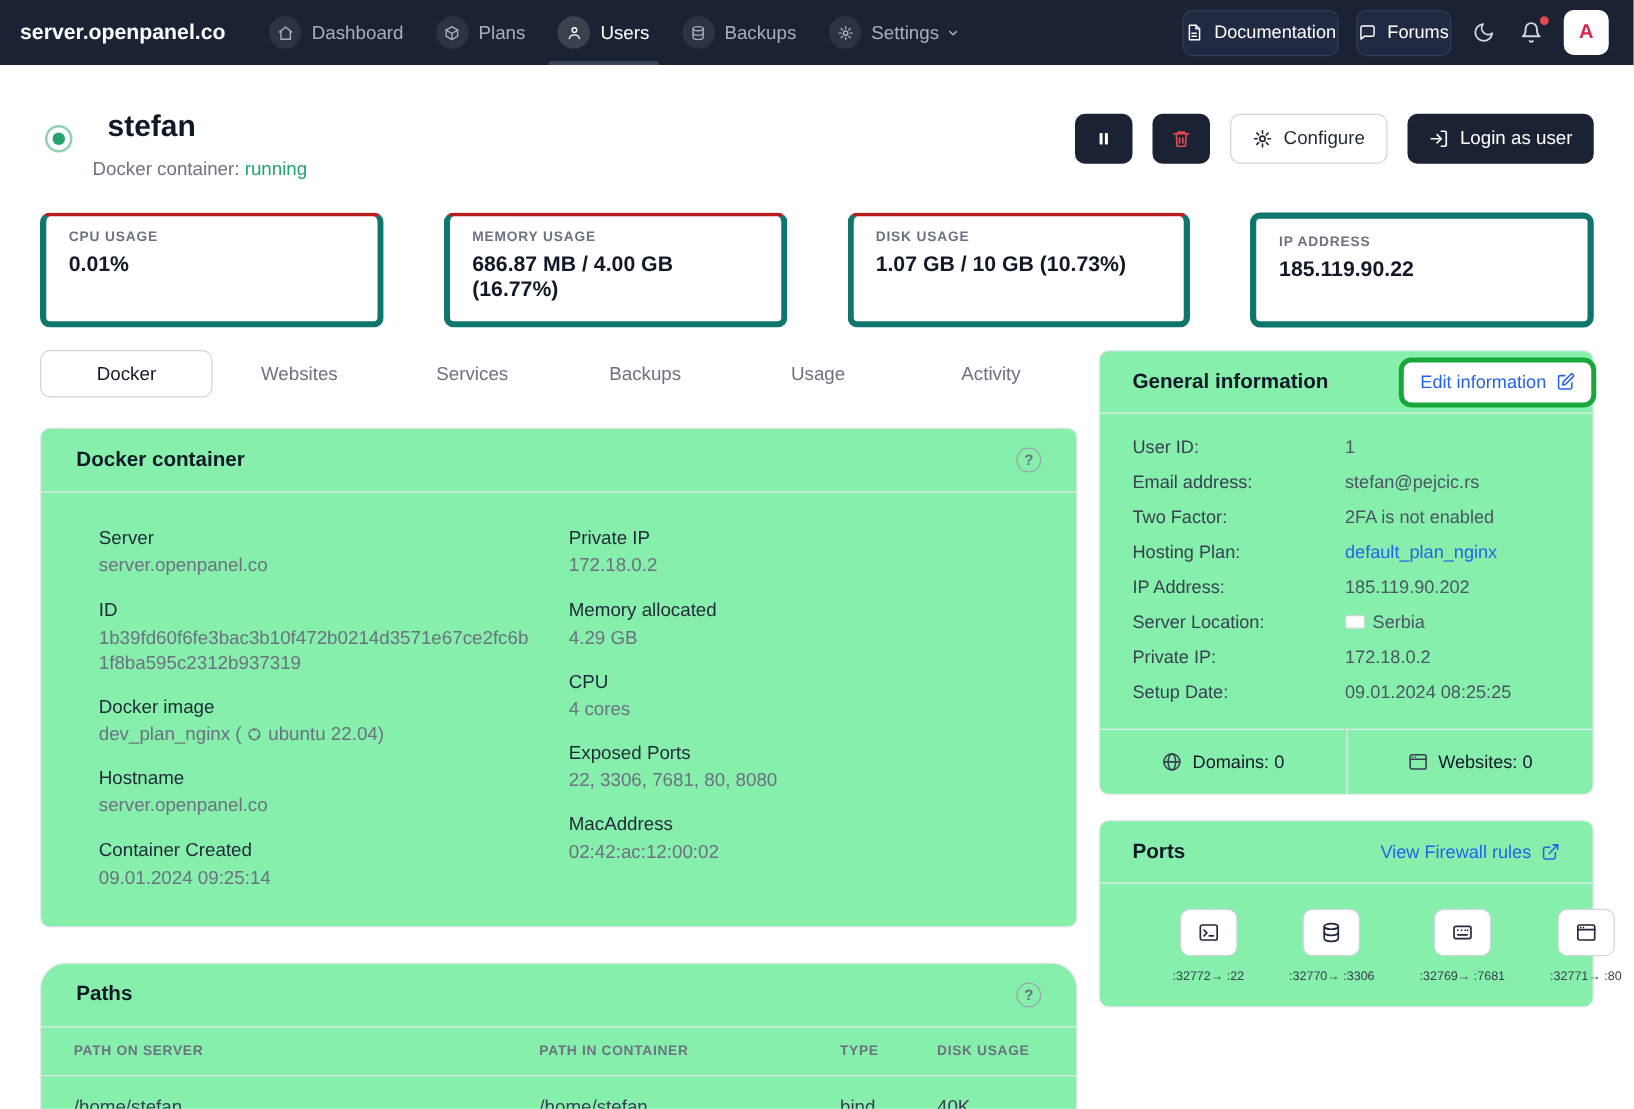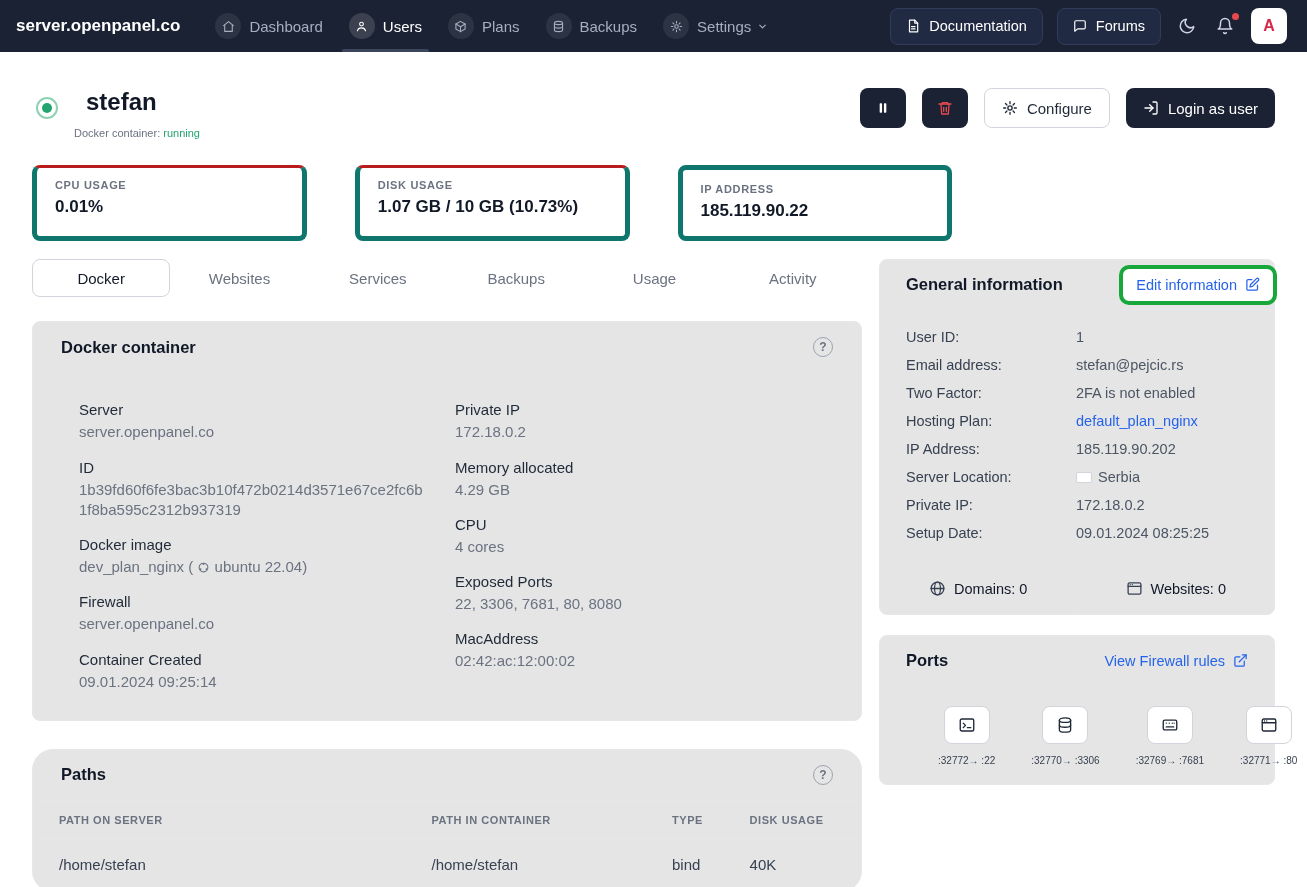--- a/index.html
+++ b/index.html
@@ -30,41 +30,41 @@
   .nav-circle {
     width:26px; height:26px; border-radius:50%; background:rgba(255,255,255,.08);
     display:flex; align-items:center; justify-content:center; color:inherit; flex:0 0 auto;
   }
   .nav-item.active .nav-circle { background:rgba(255,255,255,.14); }
   .chev { display:flex; color:inherit; margin-left:-2px; }
 
   .nav-right { margin-left:auto; display:flex; align-items:center; gap:14px; }
   .ghost-btn {
     display:flex; align-items:center; gap:9px; background:#202a42; color:#fff;
-    border:1px solid #303c5a; border-radius:8px; height:37px; padding:0 15px;
+    border:1px solid #303c5a; border-radius:8px; height:37px; padding:0 1px;
     font-size:14.5px; cursor:pointer; font-family:inherit;
   }
   .icon-btn { background:none; border:none; color:#cfd5e2; cursor:pointer; position:relative; padding:3px; display:flex; }
   .bell-dot { position:absolute; top:-1px; right:-2px; width:7px; height:7px; border-radius:50%; background:#e5484d; }
   .avatar {
     width:36px; height:36px; border-radius:8px; background:#fff; color:#d6264a;
     font-weight:700; font-size:16px; border:none; cursor:pointer; font-family:inherit;
   }
 
   
   .page { padding:0 32px; }
   .page-header { display:flex; align-items:center; justify-content:space-between; margin-top:25px; }
   .ph-left { display:flex; align-items:center; gap:16px; }
   .status-ring {
     width:22px; height:22px; border-radius:50%; border:2px solid #8fd1b0;
     display:flex; align-items:center; justify-content:center; flex:0 0 auto; margin-left:4px;
   }
   .status-core { width:10px; height:10px; border-radius:50%; background:#23a46f; }
   .title { font-size:24px; font-weight:700; margin:12px; color:#111827; line-height:1.1; }
-  .subtitle { font-size:11px; color:#6b7280; margin-top:4px; }
+  .subtitle { font-size:15px; color:#6b7280; margin-top:4px; }
   .running { color:#23a46f; }
   .ph-actions { display:flex; gap:16px; align-items:center; }
   .dark-sq {
     width:46px; height:40px; border-radius:8px; background:#1b2233; border:none;
     display:flex; align-items:center; justify-content:center; cursor:pointer; color:#fff;
   }
   .dark-sq.danger { color:#e5484d; }
   .light-btn {
     height:40px; border-radius:8px; background:#fff; border:1px solid #d1d5db;
     display:flex; align-items:center; gap:9px; padding:0 17px; font-size:15px;
@@ -88,21 +88,21 @@
   .col-left { width:830px; flex:0 0 auto; }
   .col-right { flex:1; min-width:0; }
 
   .tabs { display:flex; height:38px; margin-bottom:24px; }
   .tab {
     flex:1; display:flex; align-items:center; justify-content:center; font-size:15px;
     color:#6b7280; cursor:pointer; border:1px solid transparent; border-radius:8px;
   }
   .tab.active { color:#111827; border-color:#d1d5db; background:#fff; font-weight:500; }
 
-  .card { border:1px solid #e5e7eb; border-radius:8px; background:#e5e5e5; }
+  .card { border:1px solid #e5e7eb; border-radius:8px; background:#86efac; }
   .card-head {
     display:flex; align-items:center; justify-content:space-between;
     padding:15px 28px; border-bottom:1px solid #e5e7eb;
   }
   .card-title { font-size:16.5px; font-weight:600; color:#111827; }
   .help {
     width:20px; height:20px; border-radius:50%; border:1.5px solid #9ca3af; color:#6b7280;
     font-size:12px; display:flex; align-items:center; justify-content:center;
     cursor:pointer; font-weight:700;
   }
@@ -169,37 +169,37 @@
   <nav class="nav">
     <a class="nav-item">
       <span class="nav-circle">
         <svg width="13" height="13" viewBox="0 0 24 24" fill="none" stroke="currentColor" stroke-width="2" stroke-linecap="round" stroke-linejoin="round">
             <path d="M3 10.5L12 3l9 7.5"></path>
             <path d="M5 9.5V21h14V9.5"></path>
           </svg>
       </span>
       <span>Dashboard</span>
     </a>
+    <a class="nav-item">
+      <span class="nav-circle">
+        <svg width="13" height="13" viewBox="0 0 24 24" fill="none" stroke="currentColor" stroke-width="2" stroke-linecap="round" stroke-linejoin="round">
+            <path d="M12 2.5l8.5 5v9l-8.5 5-8.5-5v-9z"></path>
+            <path d="M12 12.5l8.5-5M12 12.5L3.5 7.5M12 12.5v9"></path>
+          </svg>
+      </span>
+      <span>Plans</span>
+    </a>
     <a class="nav-item active">
       <span class="nav-circle">
         <svg width="13" height="13" viewBox="0 0 24 24" fill="none" stroke="currentColor" stroke-width="2" stroke-linecap="round" stroke-linejoin="round">
             <circle cx="12" cy="7.5" r="3.5"></circle>
             <path d="M4.5 20c.8-3.5 4-5.5 7.5-5.5s6.7 2 7.5 5.5"></path>
           </svg>
       </span>
       <span>Users</span>
-    </a>
-    <a class="nav-item">
-      <span class="nav-circle">
-        <svg width="13" height="13" viewBox="0 0 24 24" fill="none" stroke="currentColor" stroke-width="2" stroke-linecap="round" stroke-linejoin="round">
-            <path d="M12 2.5l8.5 5v9l-8.5 5-8.5-5v-9z"></path>
-            <path d="M12 12.5l8.5-5M12 12.5L3.5 7.5M12 12.5v9"></path>
-          </svg>
-      </span>
-      <span>Plans</span>
     </a>
     <a class="nav-item">
       <span class="nav-circle">
         <svg width="13" height="13" viewBox="0 0 24 24" fill="none" stroke="currentColor" stroke-width="2" stroke-linecap="round" stroke-linejoin="round">
             <ellipse cx="12" cy="5.5" rx="7.5" ry="3"></ellipse>
             <path d="M4.5 5.5v13c0 1.7 3.4 3 7.5 3s7.5-1.3 7.5-3v-13"></path>
             <path d="M4.5 12c0 1.7 3.4 3 7.5 3s7.5-1.3 7.5-3"></path>
           </svg>
       </span>
       <span>Backups</span>
@@ -310,20 +310,24 @@
       </button>
     </div>
   </div>
 
   <div class="stats">
     <div class="stat-card accent">
       <div class="stat-label">CPU USAGE</div>
       <div class="stat-value">0.01%</div>
     </div>
     <div class="stat-card accent">
+      <div class="stat-label">MEMORY USAGE</div>
+      <div class="stat-value">686.87 MB / 4.00 GB (16.77%)</div>
+    </div>
+    <div class="stat-card accent">
       <div class="stat-label">DISK USAGE</div>
       <div class="stat-value">1.07 GB / 10 GB (10.73%)</div>
     </div>
     <div class="stat-card">
       <div class="stat-label">IP ADDRESS</div>
       <div class="stat-value">185.119.90.22</div>
     </div>
   </div>
 
   <div class="content">
@@ -362,21 +366,21 @@
                       <circle cx="12" cy="12" r="8"></circle>
                       <circle cx="12" cy="5.8" r="1.6" fill="currentColor" stroke="none"></circle>
                       <circle cx="6.6" cy="15.2" r="1.6" fill="currentColor" stroke="none"></circle>
                       <circle cx="17.4" cy="15.2" r="1.6" fill="currentColor" stroke="none"></circle>
                     </svg>
                 </span>
                 <span>ubuntu 22.04)</span>
               </div>
             </div>
             <div class="kv">
-              <div class="kv-label">Firewall</div>
+              <div class="kv-label">Hostname</div>
               <div class="kv-value">server.openpanel.co</div>
             </div>
             <div class="kv">
               <div class="kv-label">Container Created</div>
               <div class="kv-value">09.01.2024 09:25:14</div>
             </div>
           </div>
           <div class="dc-col-right">
             <div class="kv">
               <div class="kv-label">Private IP</div>

